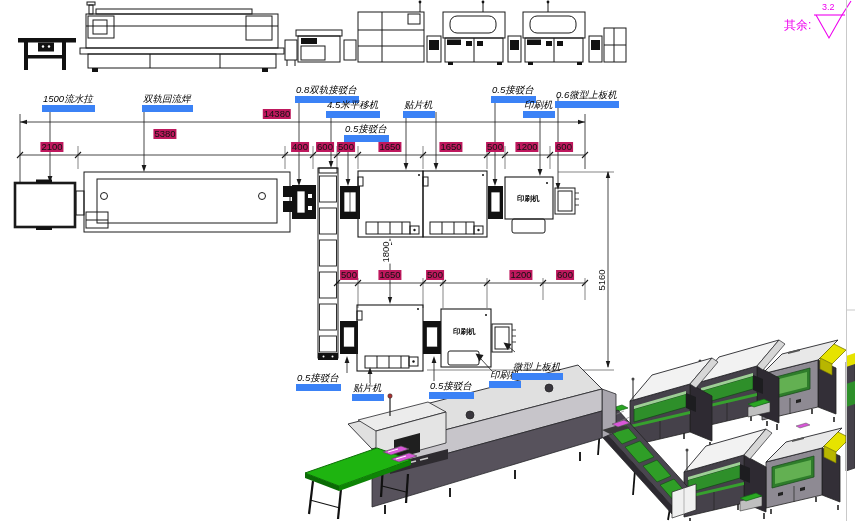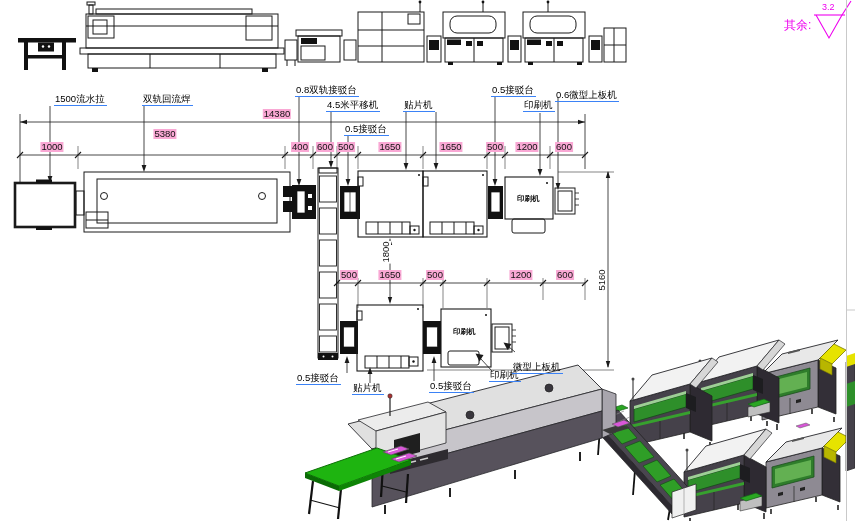--- a/index.html
+++ b/index.html
@@ -1,21 +1,21 @@
 <!DOCTYPE html>
 <html><head>
 <meta charset="utf-8">
 <style>
   html,body{margin:0;padding:0;background:#fff;}
   #canvas{position:relative;width:855px;height:521px;background:#fff;overflow:hidden;
           font-family:"Liberation Sans", sans-serif;}
   svg{position:absolute;left:0;top:0;}
   .lbl{position:absolute;font-size:9.5px;line-height:10px;color:#000;white-space:nowrap;z-index:3;}
-  .lbl.u{border-bottom:1px solid #3b82f6;padding:0 2px 1px 1px;}
-  .dim{position:absolute;font-size:9.5px;line-height:10px;color:#111;background:#f9a8d4;
+  .lbl.u{border-bottom:7px solid #3b82f6;padding:0 2px 1px 1px;font-style:italic;}
+  .dim{position:absolute;font-size:9.5px;line-height:10px;color:#111;background:#be185d;
        padding:0 1px;transform:translateX(-50%);white-space:nowrap;z-index:3;}
   .dimv{position:absolute;font-size:9.5px;line-height:10px;color:#111;background:#fff;
         padding:0 1px;transform:translate(-50%,-50%) rotate(-90deg);white-space:nowrap;z-index:3;}
   .mtext{position:absolute;font-size:7.5px;font-weight:bold;color:#111;white-space:nowrap;z-index:3;}
   .magenta{color:#ee00ee;}
   .sym32{position:absolute;font-size:9px;color:#ee00ee;z-index:3;text-align:center;}
 </style>
 </head>
 <body>
 
@@ -442,42 +442,42 @@
     <path d="M816,15 L829,38 L842,15"></path>
     <line x1="842" y1="15" x2="851" y2="1"></line>
     <line x1="814" y1="15" x2="845" y2="15"></line>
   </g>
   <g stroke="#c9c9c9" stroke-width="1">
     <line x1="846.5" y1="0" x2="846.5" y2="521"></line>
     <line x1="846.5" y1="310" x2="855" y2="310"></line>
   </g>
 </svg>
 
-  <div class="lbl u" style="left:54px;top:94px">1500流水拉</div>
+  <div class="lbl u" style="left:42px;top:94px">1500流水拉</div>
   <div class="lbl u" style="left:142px;top:94px">双轨回流焊</div>
   <div class="lbl u" style="left:295px;top:85px">0.8双轨接驳台</div>
   <div class="lbl u" style="left:491px;top:85px">0.5接驳台</div>
   <div class="lbl u" style="left:555px;top:90px">0.6微型上板机</div>
   <div class="lbl u" style="left:326px;top:100px">4.5米平移机</div>
   <div class="lbl u" style="left:403px;top:100px">贴片机</div>
   <div class="lbl u" style="left:523px;top:100px">印刷机</div>
   <div class="lbl u" style="left:344px;top:124px">0.5接驳台</div>
 
   <div class="mtext" style="left:517px;top:194px">印刷机</div>
   <div class="mtext" style="left:453px;top:327px">印刷机</div>
 
   <div class="lbl u" style="left:296px;top:373px">0.5接驳台</div>
   <div class="lbl u" style="left:352px;top:383px">贴片机</div>
   <div class="lbl u" style="left:429px;top:381px">0.5接驳台</div>
   <div class="lbl u" style="left:489px;top:370px">印刷机</div>
   <div class="lbl u" style="left:512px;top:362px">微型上板机</div>
 
   <div class="dim" style="left:277px;top:109px">14380</div>
 
-  <div class="dim" style="left:52px;top:142px">1000</div>
+  <div class="dim" style="left:52px;top:142px">2100</div>
   <div class="dim" style="left:165px;top:129px">5380</div>
   <div class="dim" style="left:300px;top:142px">400</div>
   <div class="dim" style="left:325px;top:142px">600</div>
   <div class="dim" style="left:346px;top:142px">500</div>
   <div class="dim" style="left:390px;top:142px">1650</div>
   <div class="dim" style="left:451px;top:142px">1650</div>
   <div class="dim" style="left:495px;top:142px">500</div>
   <div class="dim" style="left:527px;top:142px">1200</div>
   <div class="dim" style="left:564px;top:142px">600</div>
 

